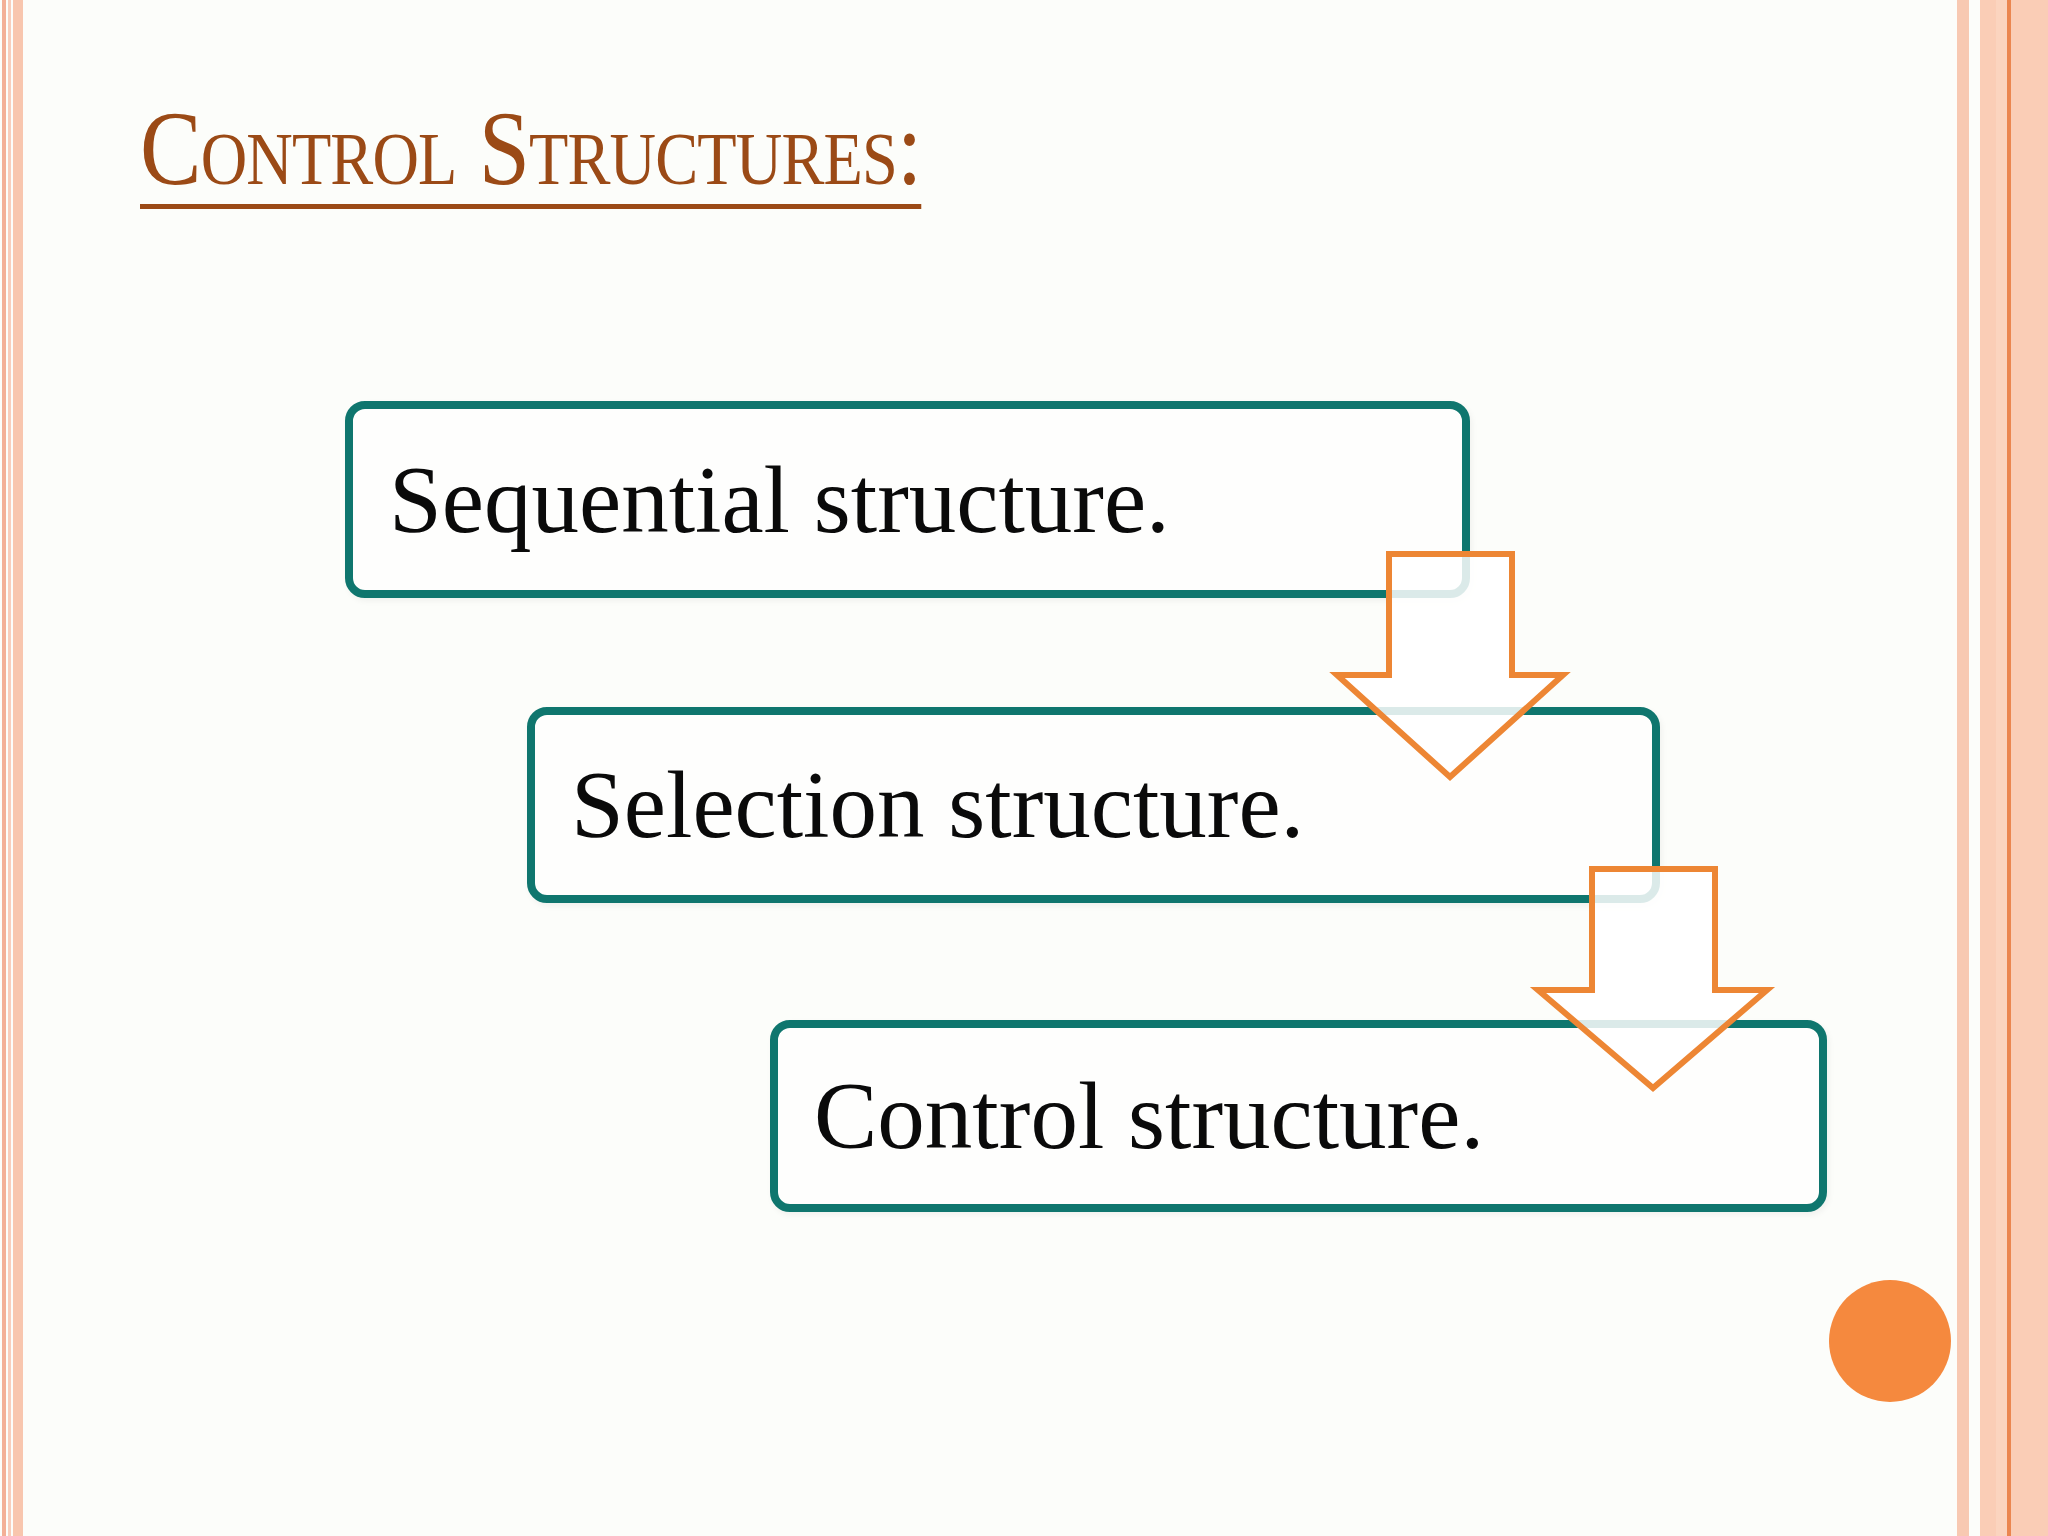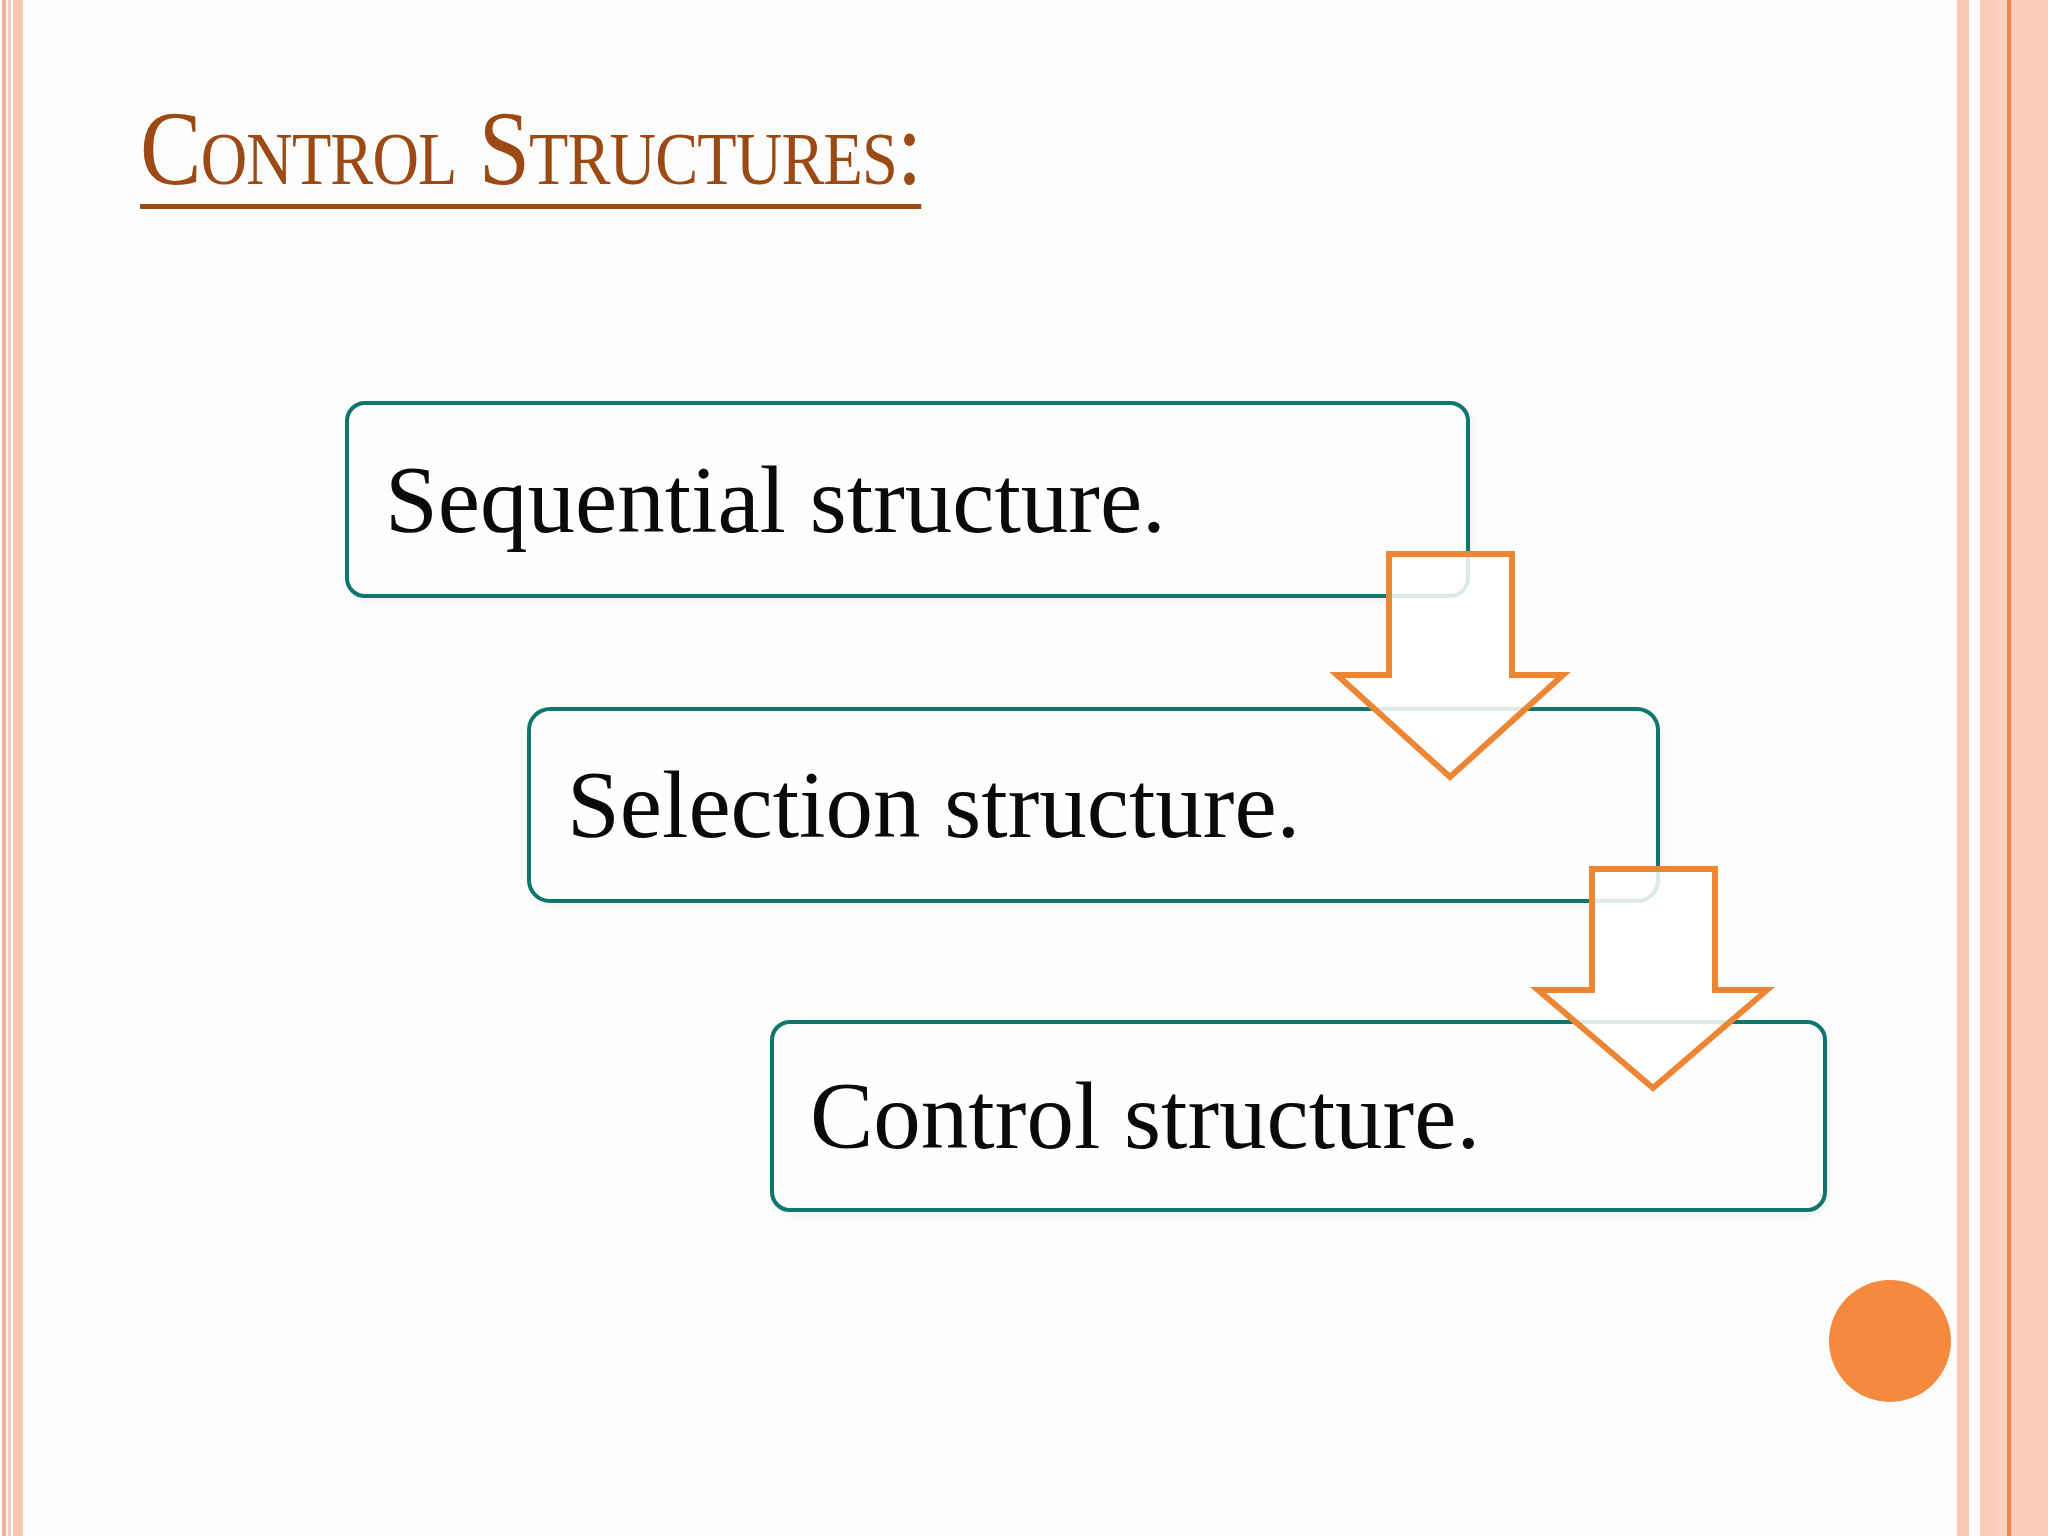--- a/index.html
+++ b/index.html
@@ -41,34 +41,34 @@
     transform:scaleX(0.87);
     transform-origin:left center;
     border-bottom:5px solid #9b4a16;
     padding-bottom:2px;
   }
   
   .flowbox{
     position:absolute;
     box-sizing:border-box;
     background:#fefefd;
-    border:4px solid #0f766e;
+    border:8px solid #0f766e;
     border-radius:20px;
     display:flex;
     align-items:center;
     box-shadow:2px 3px 6px rgba(0,0,0,0.05);
   }
   .flowbox .boxlabel{
     padding-left:36px;
     font-size:95px;
     color:#0a0a0a;
     white-space:nowrap;
   }
   .box1{left:345px;top:401px;width:1125px;height:197px;}
-  .box2{left:527px;top:707px;width:1133px;height:196px;border-radius:23px;}
+  .box2{left:527px;top:707px;width:1133px;height:196px;}
   .box3{left:770px;top:1020px;width:1057px;height:192px;}
   
   .arrow-layer{
     position:absolute;left:0;top:0;
     width:2048px;height:1536px;
     pointer-events:none;
   }
   
   .accent-circle{
     position:absolute;

